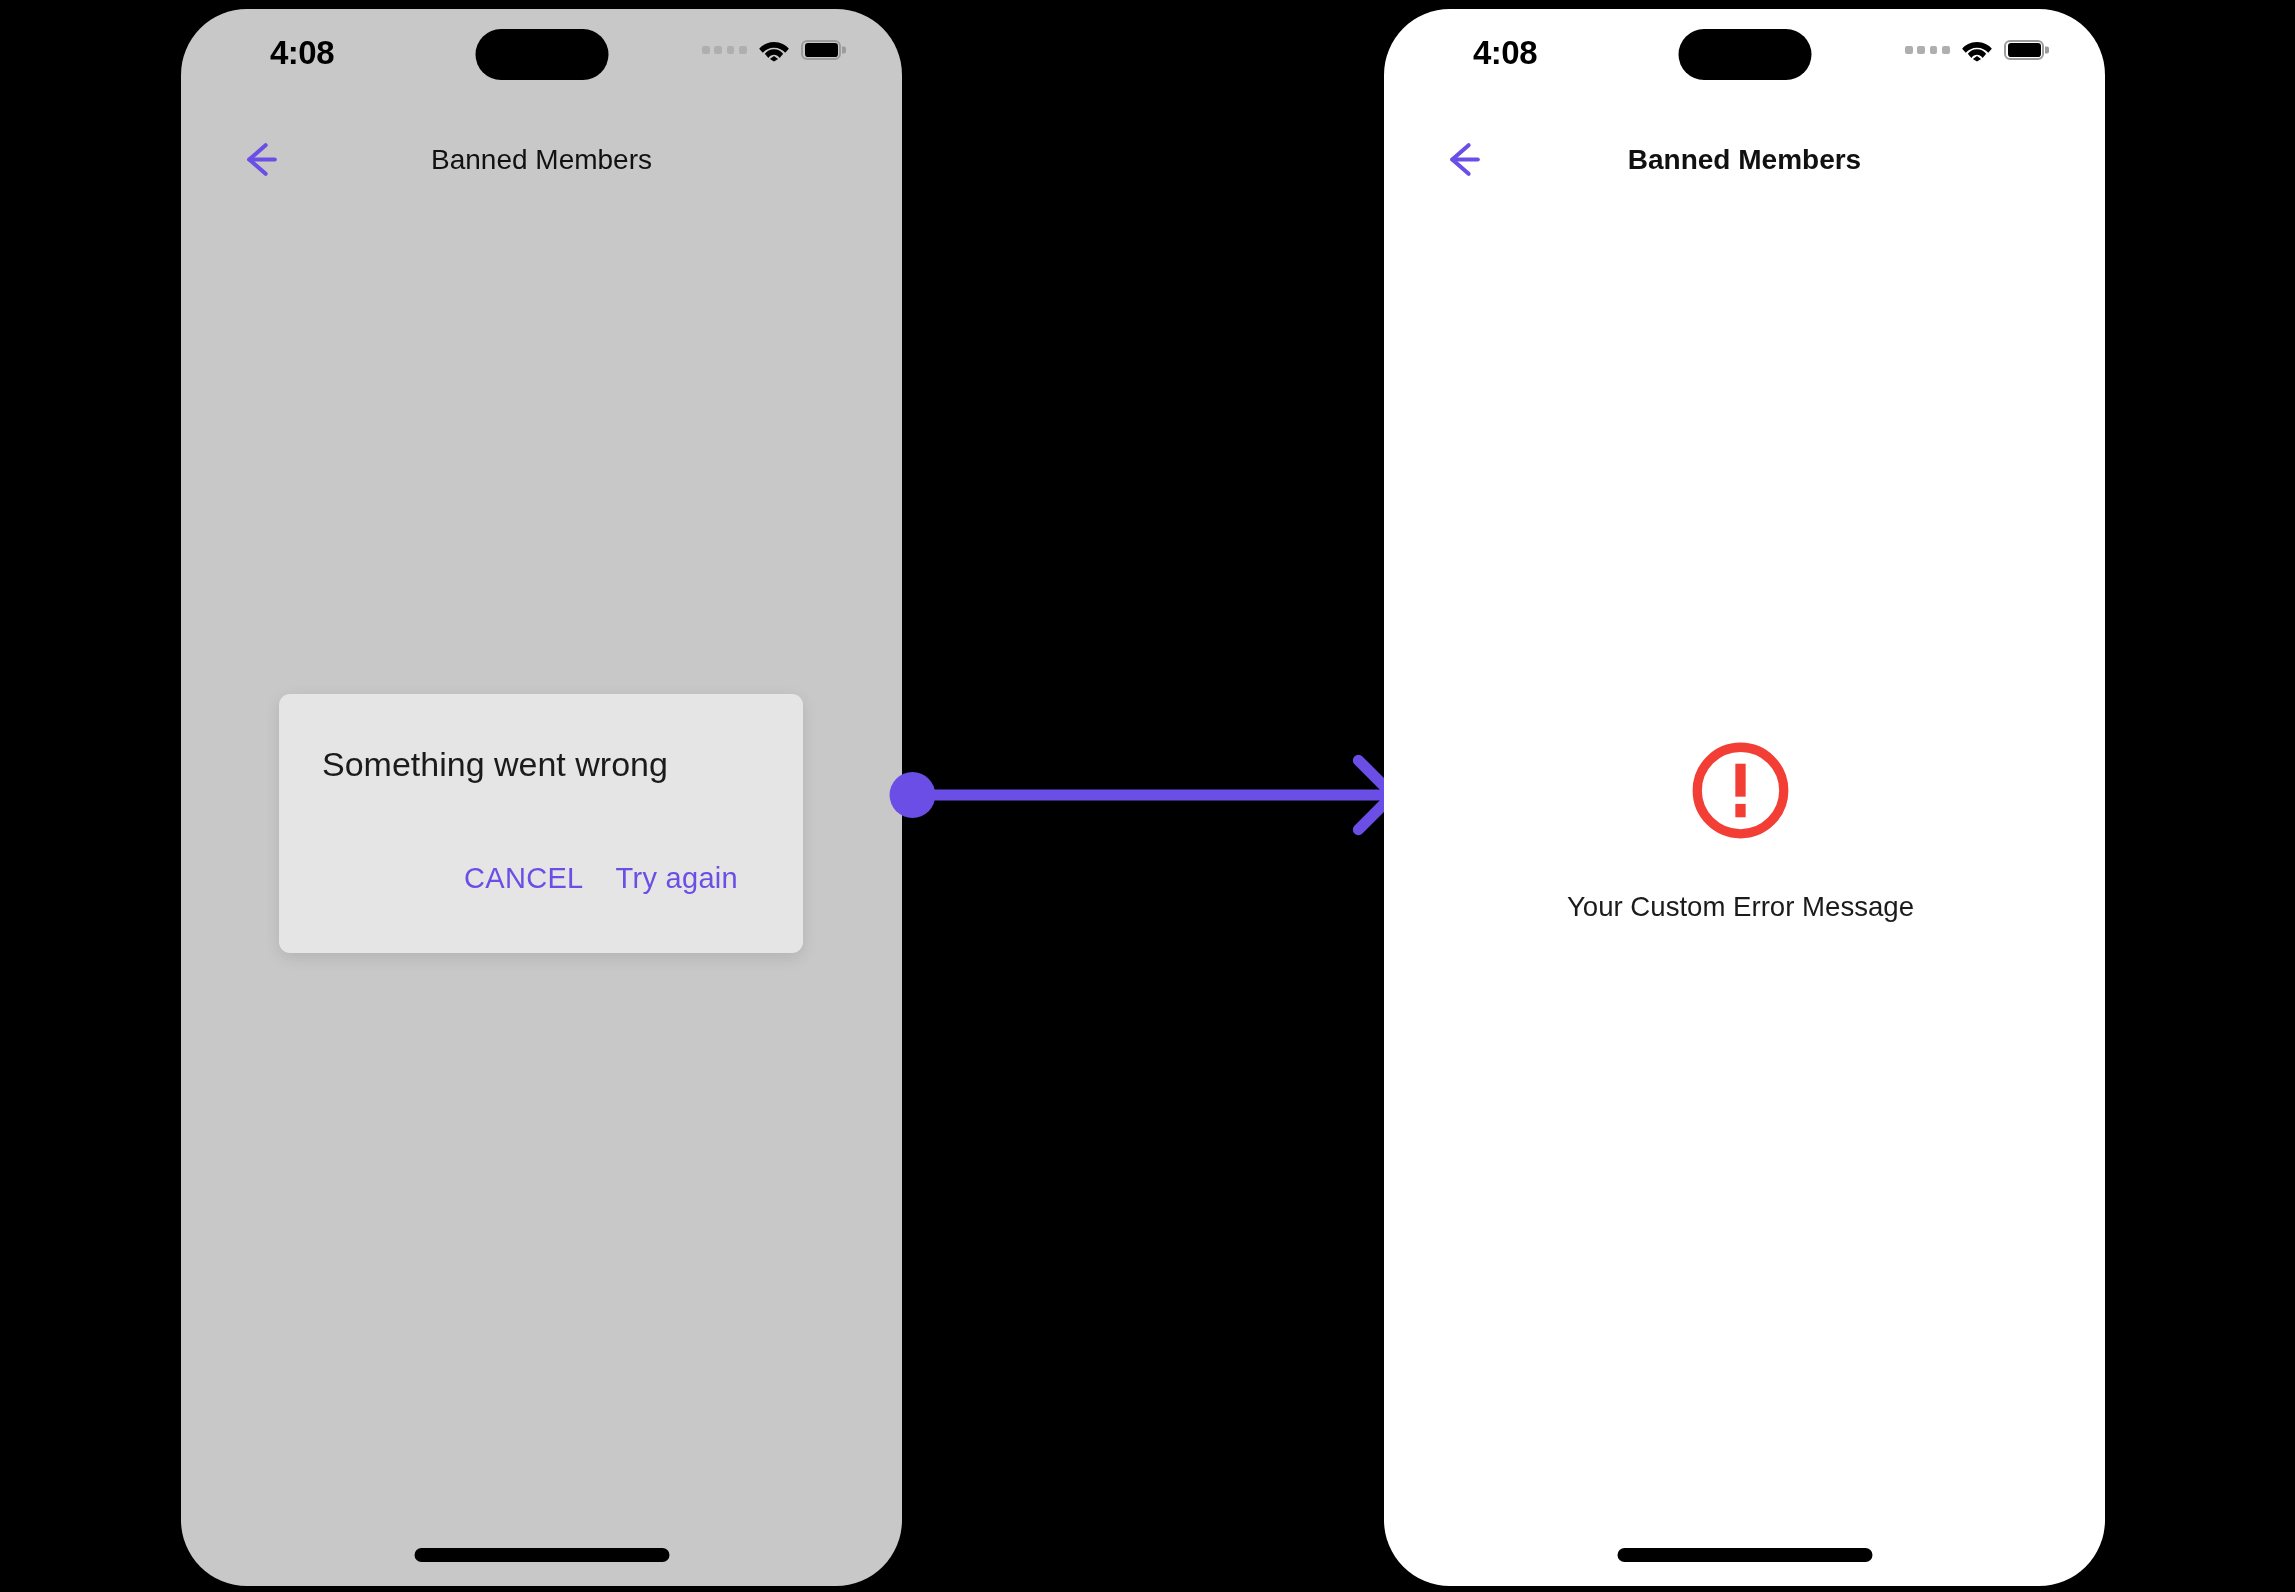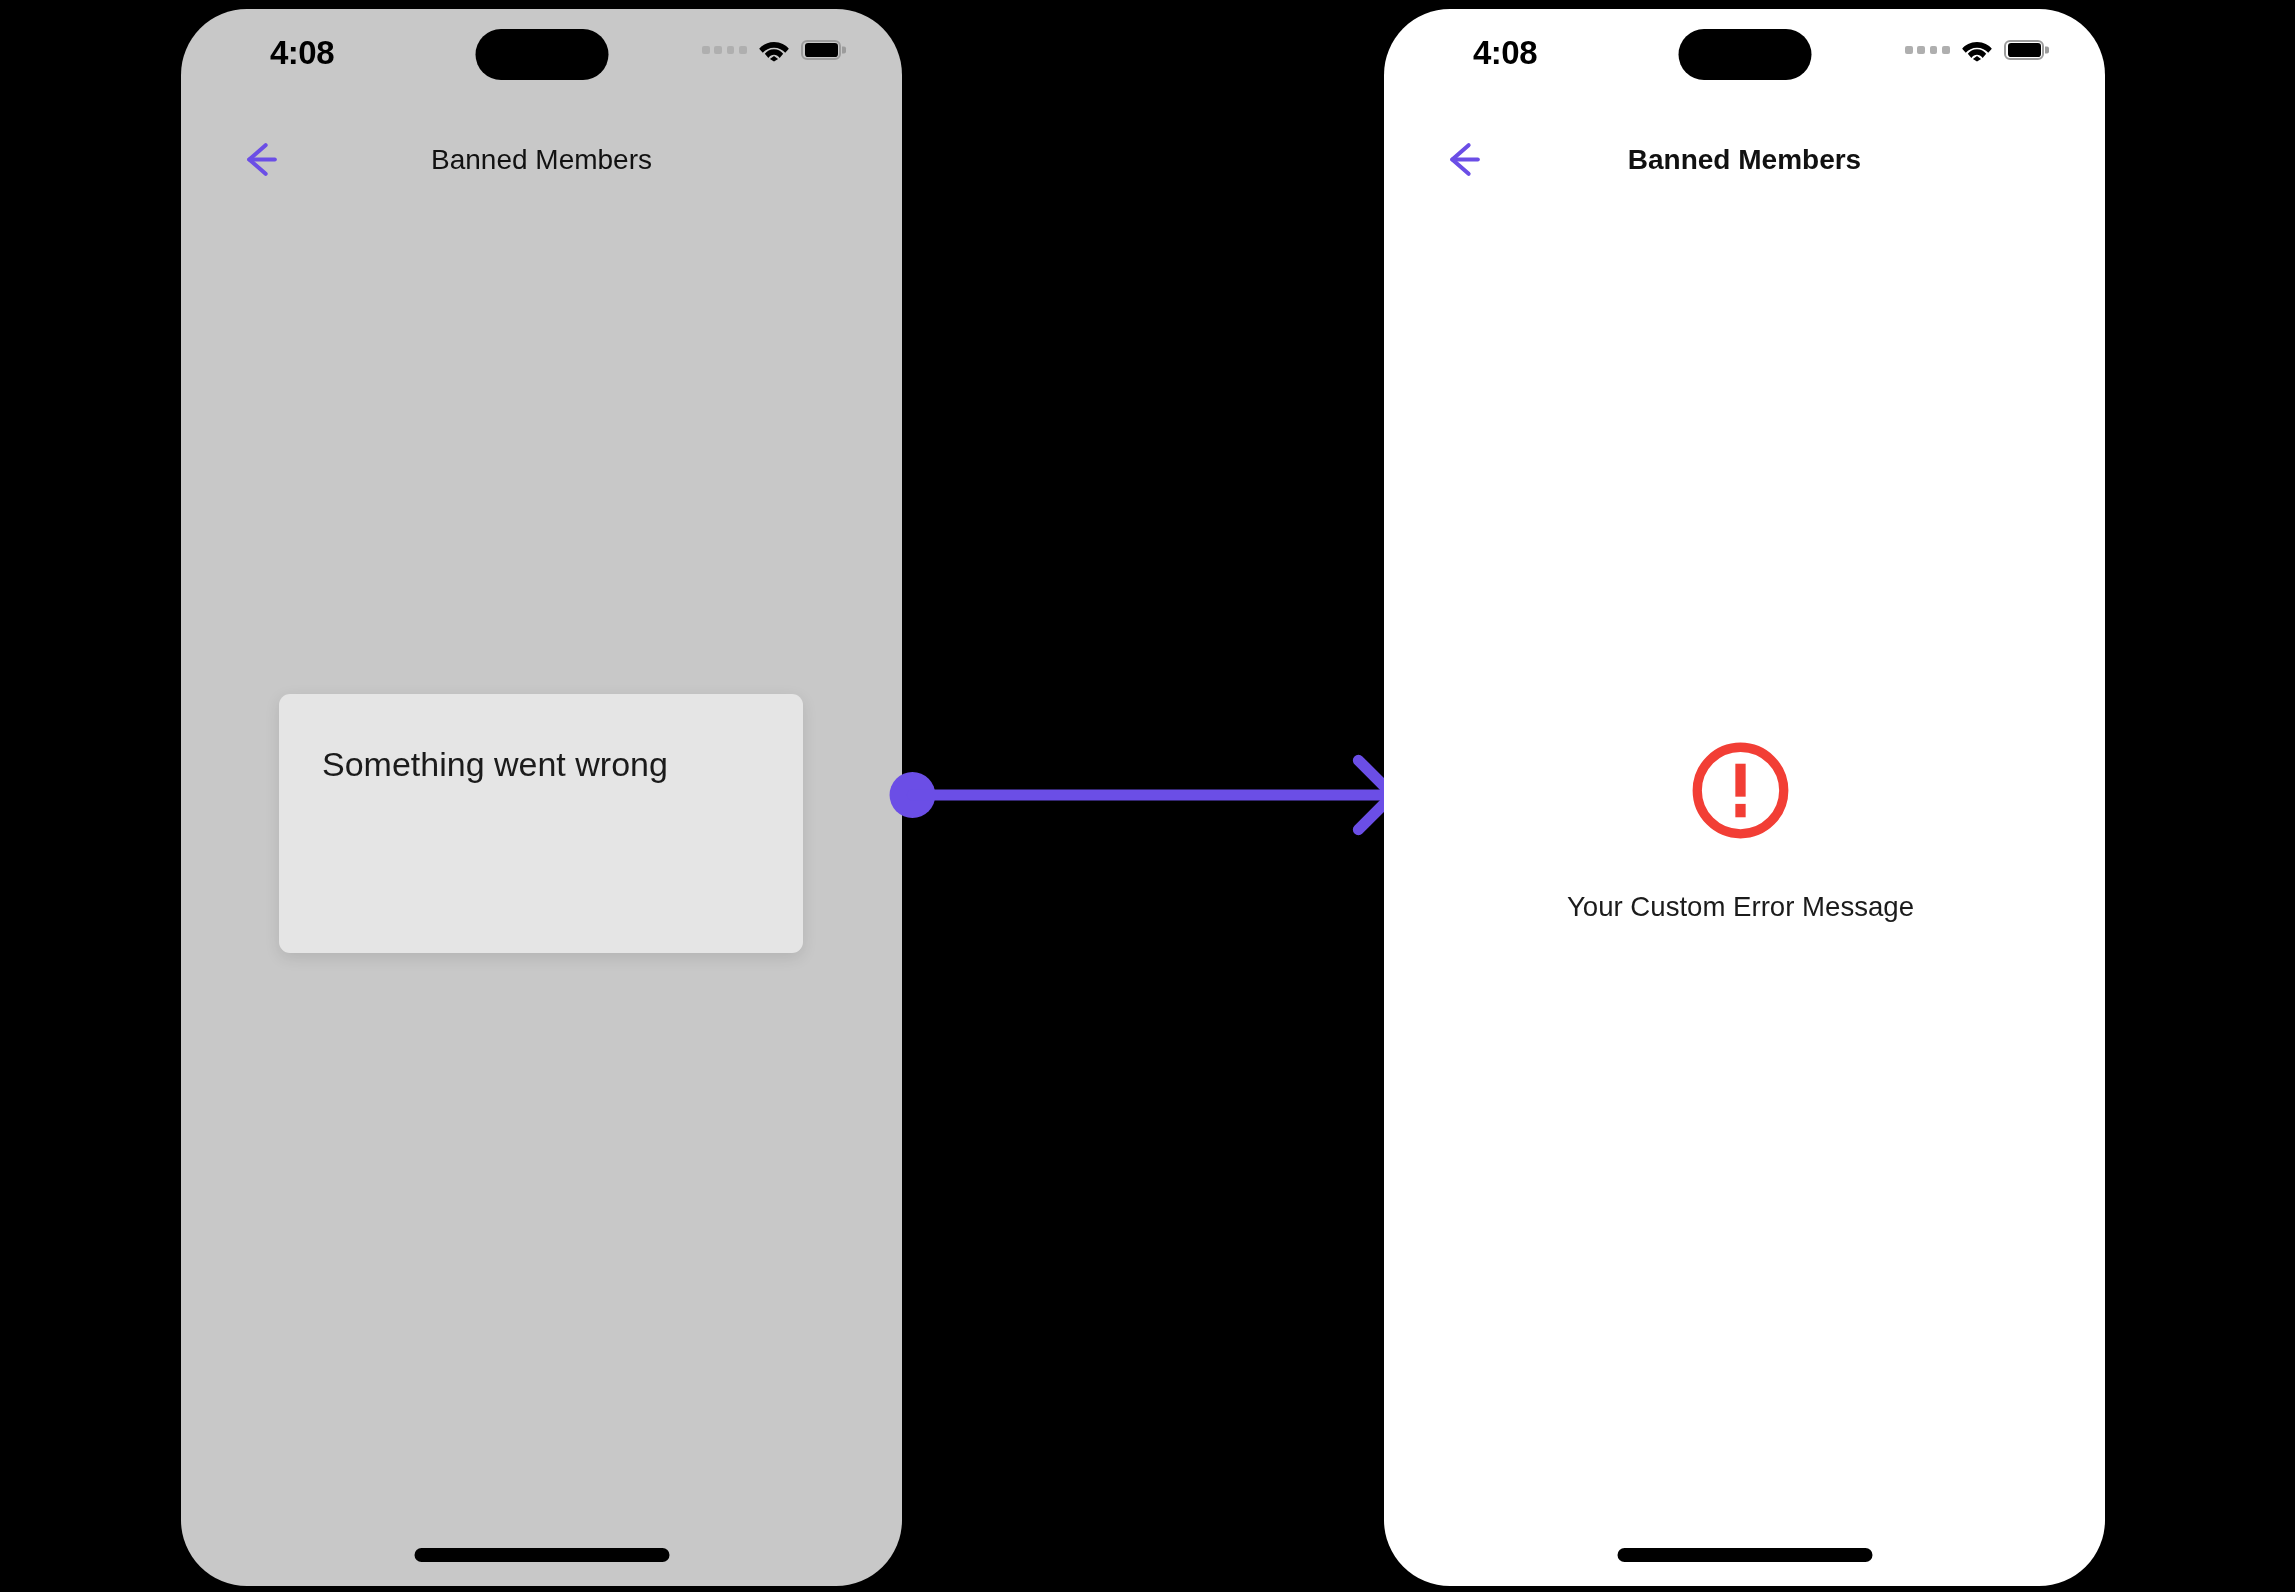--- a/index.html
+++ b/index.html
@@ -152,20 +152,24 @@
         <path d="M56 18 L24 46 L56 74" fill="none" stroke="#6B4EE6" stroke-width="8" stroke-linecap="round" stroke-linejoin="round"></path>
         <path d="M24 46 L74 46" fill="none" stroke="#6B4EE6" stroke-width="8" stroke-linecap="round"></path>
       </svg>
       <div class="nav-title">Banned Members</div>
     </div>
 
     <div class="scrim"></div>
 
     <div class="dialog">
       <div class="dialog-title">Something went wrong</div>
+      <div class="dialog-actions">
+        <button class="dlg-btn">CANCEL</button>
+        <button class="dlg-btn">Try again</button>
+      </div>
     </div>
 
     <div class="home-indicator"></div>
   </div>
 
   <svg class="connector" viewBox="0 0 1060 220">
     <circle cx="86" cy="108" r="45" fill="#6B4EE6"></circle>
     <line x1="86" y1="108" x2="1010" y2="108" stroke="#6B4EE6" stroke-width="22" stroke-linecap="round"></line>
     <path d="M962 40 L1030 108 L962 176" fill="none" stroke="#6B4EE6" stroke-width="22" stroke-linecap="round" stroke-linejoin="round"></path>
   </svg>

